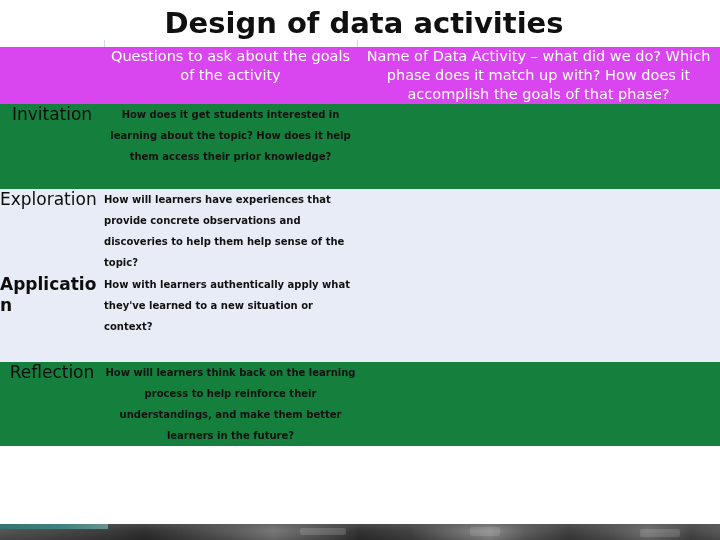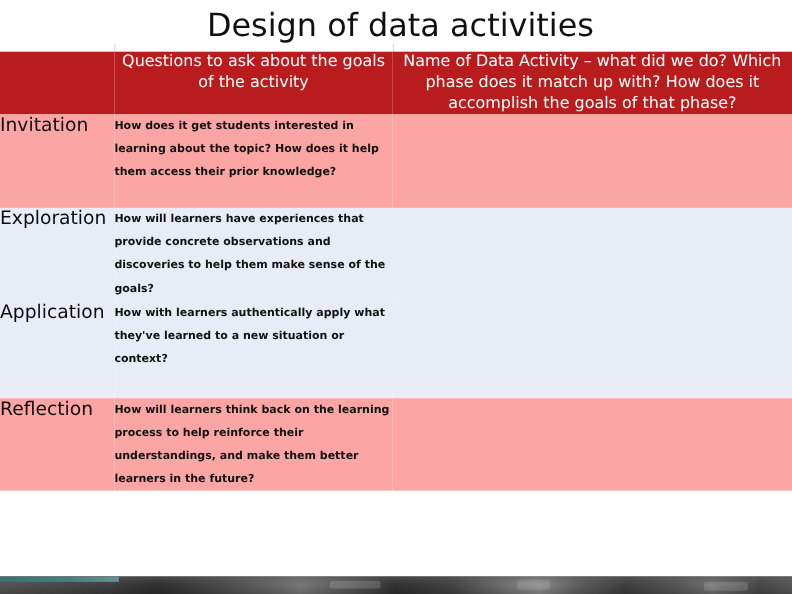--- a/index.html
+++ b/index.html
@@ -28,21 +28,21 @@
   #slide-title {
     position: absolute;
     left: 0px;
     top: 2px;
     width: 720px;
     height: 44px;
     line-height: 42px;
     text-align: center;
     font-family: "DejaVu Sans", sans-serif;
     font-size: 29px;
-    font-weight: 400;
+    font-weight: 700;
     color: #101010;
     letter-spacing: 0px;
     white-space: nowrap;
     padding-left: 8px;
     box-sizing: border-box;
   }
 
   
   #activity-table {
     position: absolute;
@@ -66,34 +66,34 @@
   
   .cell {
     box-sizing: border-box;
     border-right: 2px solid #ffffff;
     border-bottom: 3px solid #ffffff;
   }
   .cell.last-col { border-right: 0; }
 
   
   .hdr {
-    background: #b91c1c;
+    background: #d946ef;
     color: #ffffff;
     text-align: center;
     font-family: "DejaVu Sans", sans-serif;
     font-size: 14.5px;
     line-height: 19px;
     font-weight: 400;
     padding: 7px 6px 6px 6px;
     height: 54px;
   }
   .hdr.empty { padding: 0; }
 
   
-  .row-dark  .cell { background: #fca5a5; }
+  .row-dark  .cell { background: #15803d; text-align: center; }
   .row-light .cell { background: #e7ecf6; margin-left: 37px; }
 
   .phase-cell {
     font-family: "DejaVu Sans", sans-serif;
     font-size: 17px;
     line-height: 21px;
     color: #0d0d0d;
     padding: 10px 2px 6px 8px;
     word-break: break-all;
     overflow-wrap: anywhere;
@@ -106,21 +106,21 @@
     color: #111111;
     font-weight: 600;
     padding: 10px 6px 6px 10px;
   }
 
   .name-cell { }
 
   .r1 .cell { height: 85px; }
   .r2 .cell { height: 85px; }
   .r3 .cell { height: 82px; }
-  .r4 .cell { height: 88px; }
+  .r4 .cell { height: 88px; font-weight: bold; }
   .r5 .cell { height: 78px; }
 
   
   #photo-strip {
     position: absolute;
     left: 0;
     top: 524px;
     width: 720px;
     height: 16px;
     overflow: hidden;
@@ -192,21 +192,21 @@
 
     <tbody>
       <tr class="row-dark r1">
         <td class="cell phase-cell">Invitation</td>
         <td class="cell question-cell">How does it get students interested in learning about the topic? How does it help them access their prior knowledge?</td>
         <td class="cell name-cell last-col"></td>
       </tr>
 
       <tr class="row-light r2">
         <td class="cell phase-cell">Exploration</td>
-        <td class="cell question-cell">How will learners have experiences that provide concrete observations and discoveries to help them make sense of the goals?</td>
+        <td class="cell question-cell">How will learners have experiences that provide concrete observations and discoveries to help them help sense of the topic?</td>
         <td class="cell name-cell last-col"></td>
       </tr>
 
 
       <tr class="row-light r4">
         <td class="cell phase-cell">Application</td>
         <td class="cell question-cell">How with learners authentically apply what they've learned to a new situation or context?</td>
         <td class="cell name-cell last-col"></td>
       </tr>
 

